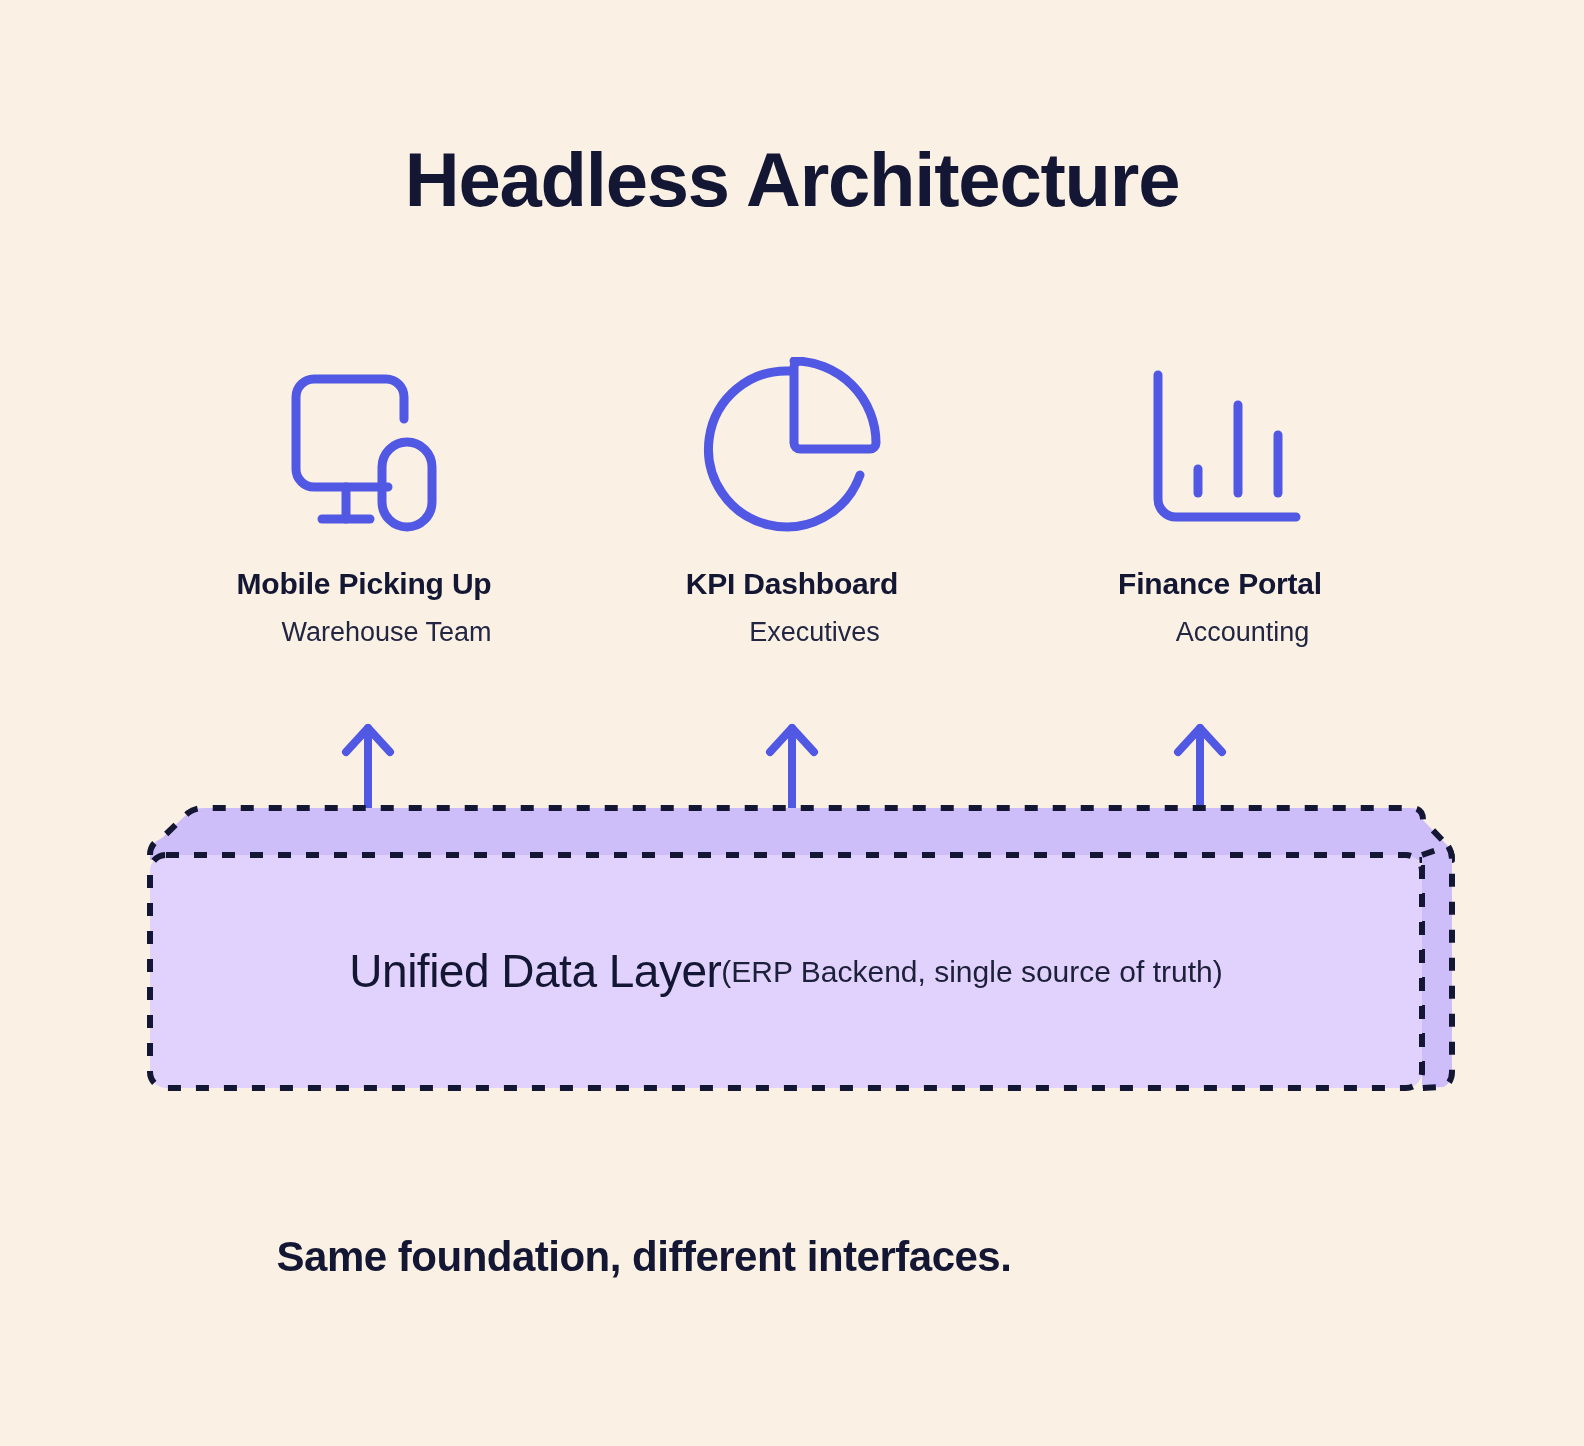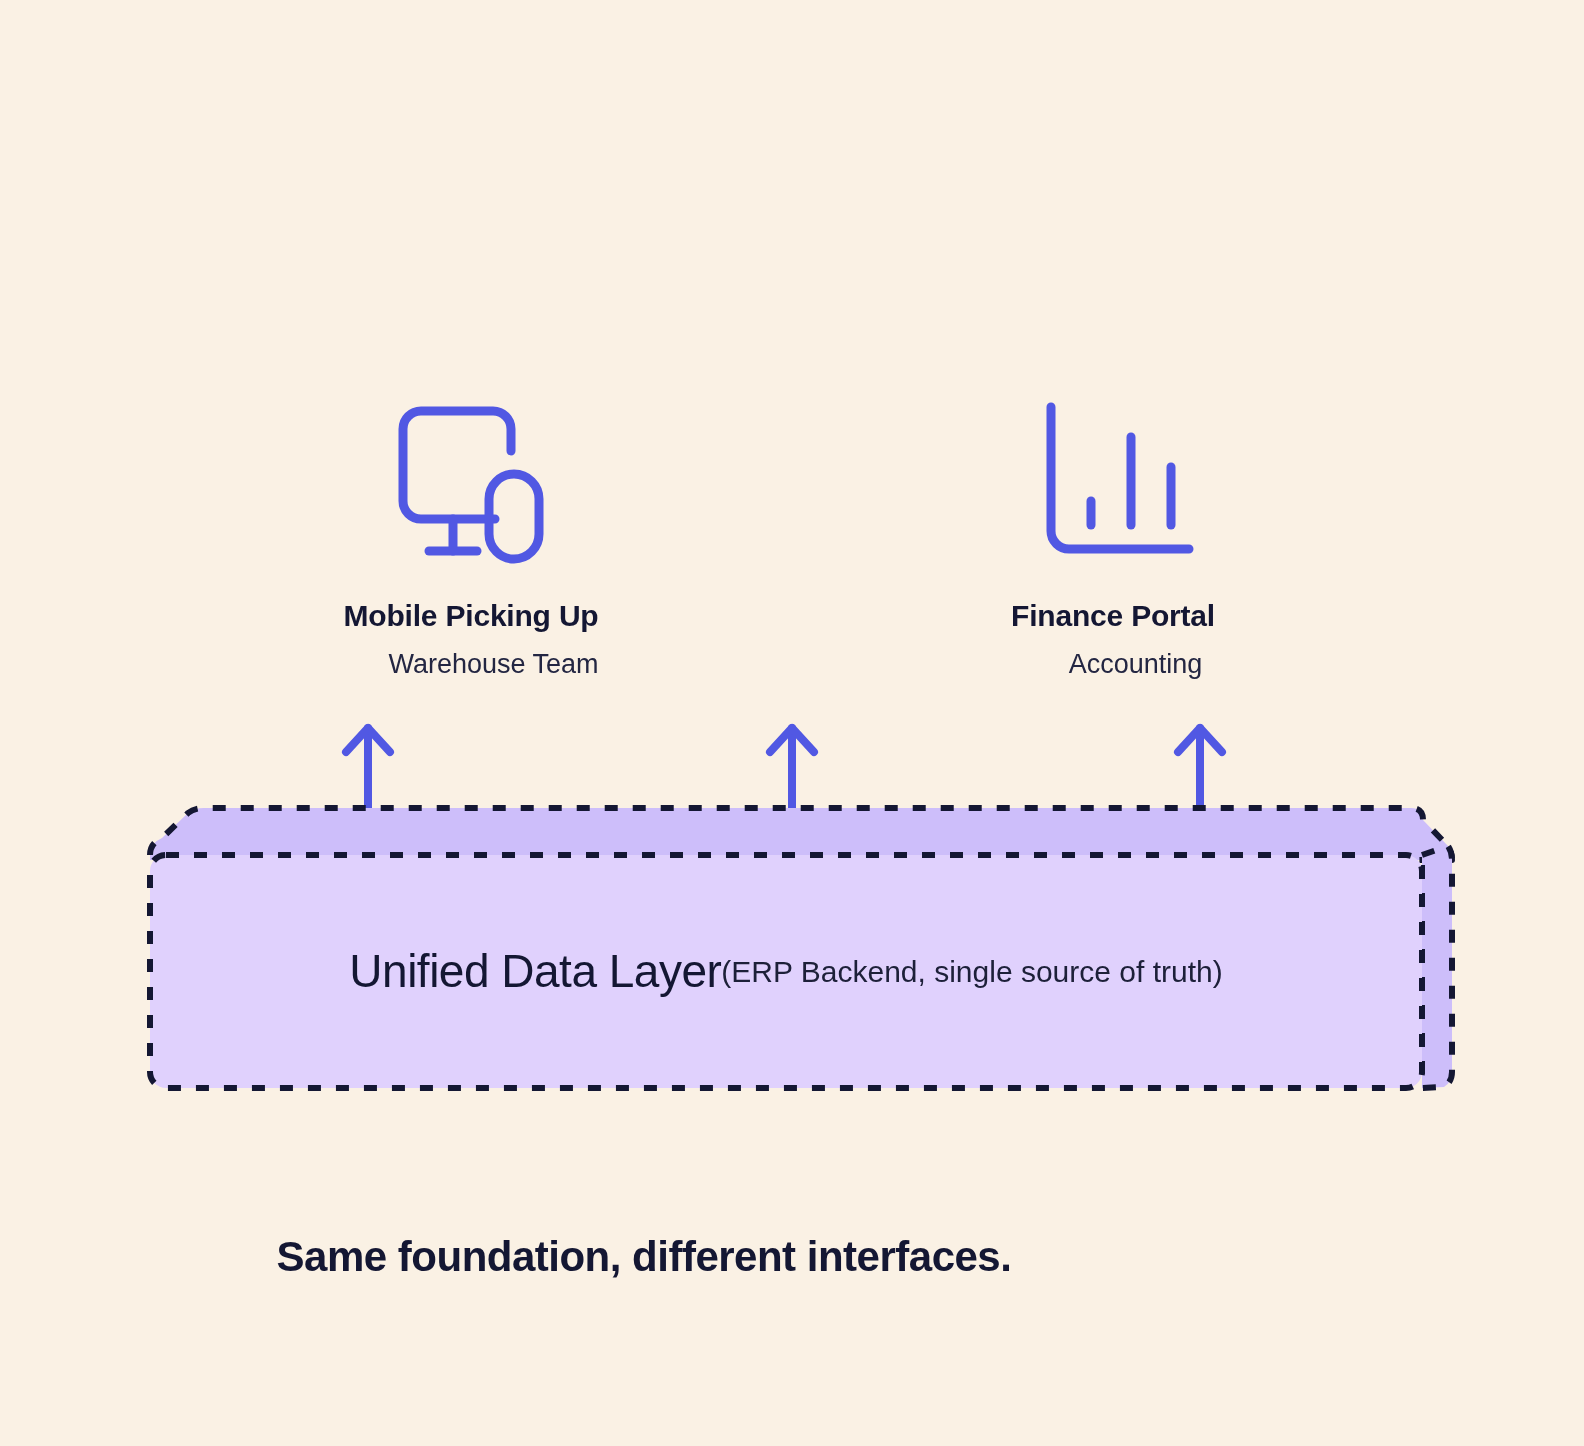--- a/index.html
+++ b/index.html
@@ -34,21 +34,21 @@
     font-weight: 700;
     letter-spacing: -1.2px;
     color: #141733;
     line-height: 1.1;
   }
 
   
   .columns {
     position: absolute;
     left: 150px;
-    top: 384px;
+    top: 352px;
     width: 1284px;
     height: 330px;
     display: flex;
     flex-direction: row;
     align-items: flex-start;
   }
   .column {
     flex: 1 1 0;
     display: flex;
     flex-direction: column;
@@ -145,40 +145,53 @@
     color: #1d2039;
     margin-top: 24px;
     line-height: 1.2;
   }
 </style>
 </head>
 <body>
 
 <div id="stage">
 
+  <div class="title">Headless Architecture</div>
 
   <div class="columns">
 
     <div class="column">
       <div class="icon-wrap">
         <svg width="200" height="180" viewBox="0 0 200 180" fill="none">
 
           <path d="M140 62 V40 a18 18 0 0 0 -18 -18 H50 a18 18 0 0 0 -18 18 v72 a18 18 0 0 0 18 18 h74" stroke="#5158E3" stroke-width="9" stroke-linecap="round" stroke-linejoin="round"></path>
 
           <path d="M82 130 v32" stroke="#5158E3" stroke-width="9" stroke-linecap="round"></path>
 
           <path d="M58 162 h48" stroke="#5158E3" stroke-width="9" stroke-linecap="round"></path>
 
           <rect x="118" y="85" width="50" height="85" rx="25" stroke="#5158E3" stroke-width="9" fill="none"></rect>
         </svg>
       </div>
       <div class="col-title">Mobile Picking Up</div>
       <div class="col-sub">Warehouse Team</div>
     </div>
 
+    <div class="column">
+      <div class="icon-wrap">
+        <svg width="200" height="180" viewBox="0 0 200 180" fill="none">
+
+          <path d="M100 22 A 78 78 0 1 0 170 126" stroke="#5158E3" stroke-width="9" stroke-linecap="round" transform="translate(-2,-8)"></path>
+
+          <path d="M104 12 a 82 82 0 0 1 82 82 a6 6 0 0 1 -6 6 h-70 a6 6 0 0 1 -6 -6 V18 a6 6 0 0 1 6 -6 z" stroke="#5158E3" stroke-width="9" stroke-linejoin="round" fill="none" transform="translate(-2,-8)"></path>
+        </svg>
+      </div>
+      <div class="col-title">KPI Dashboard</div>
+      <div class="col-sub">Executives</div>
+    </div>
 
     <div class="column">
       <div class="icon-wrap">
         <svg width="200" height="180" viewBox="0 0 200 180" fill="none">
 
           <path d="M38 18 V142 a18 18 0 0 0 18 18 H176" stroke="#5158E3" stroke-width="9" stroke-linecap="round" stroke-linejoin="round"></path>
 
           <path d="M78 112 V136" stroke="#5158E3" stroke-width="9" stroke-linecap="round"></path>
           <path d="M118 48 V136" stroke="#5158E3" stroke-width="9" stroke-linecap="round"></path>
           <path d="M158 78 V136" stroke="#5158E3" stroke-width="9" stroke-linecap="round"></path>

